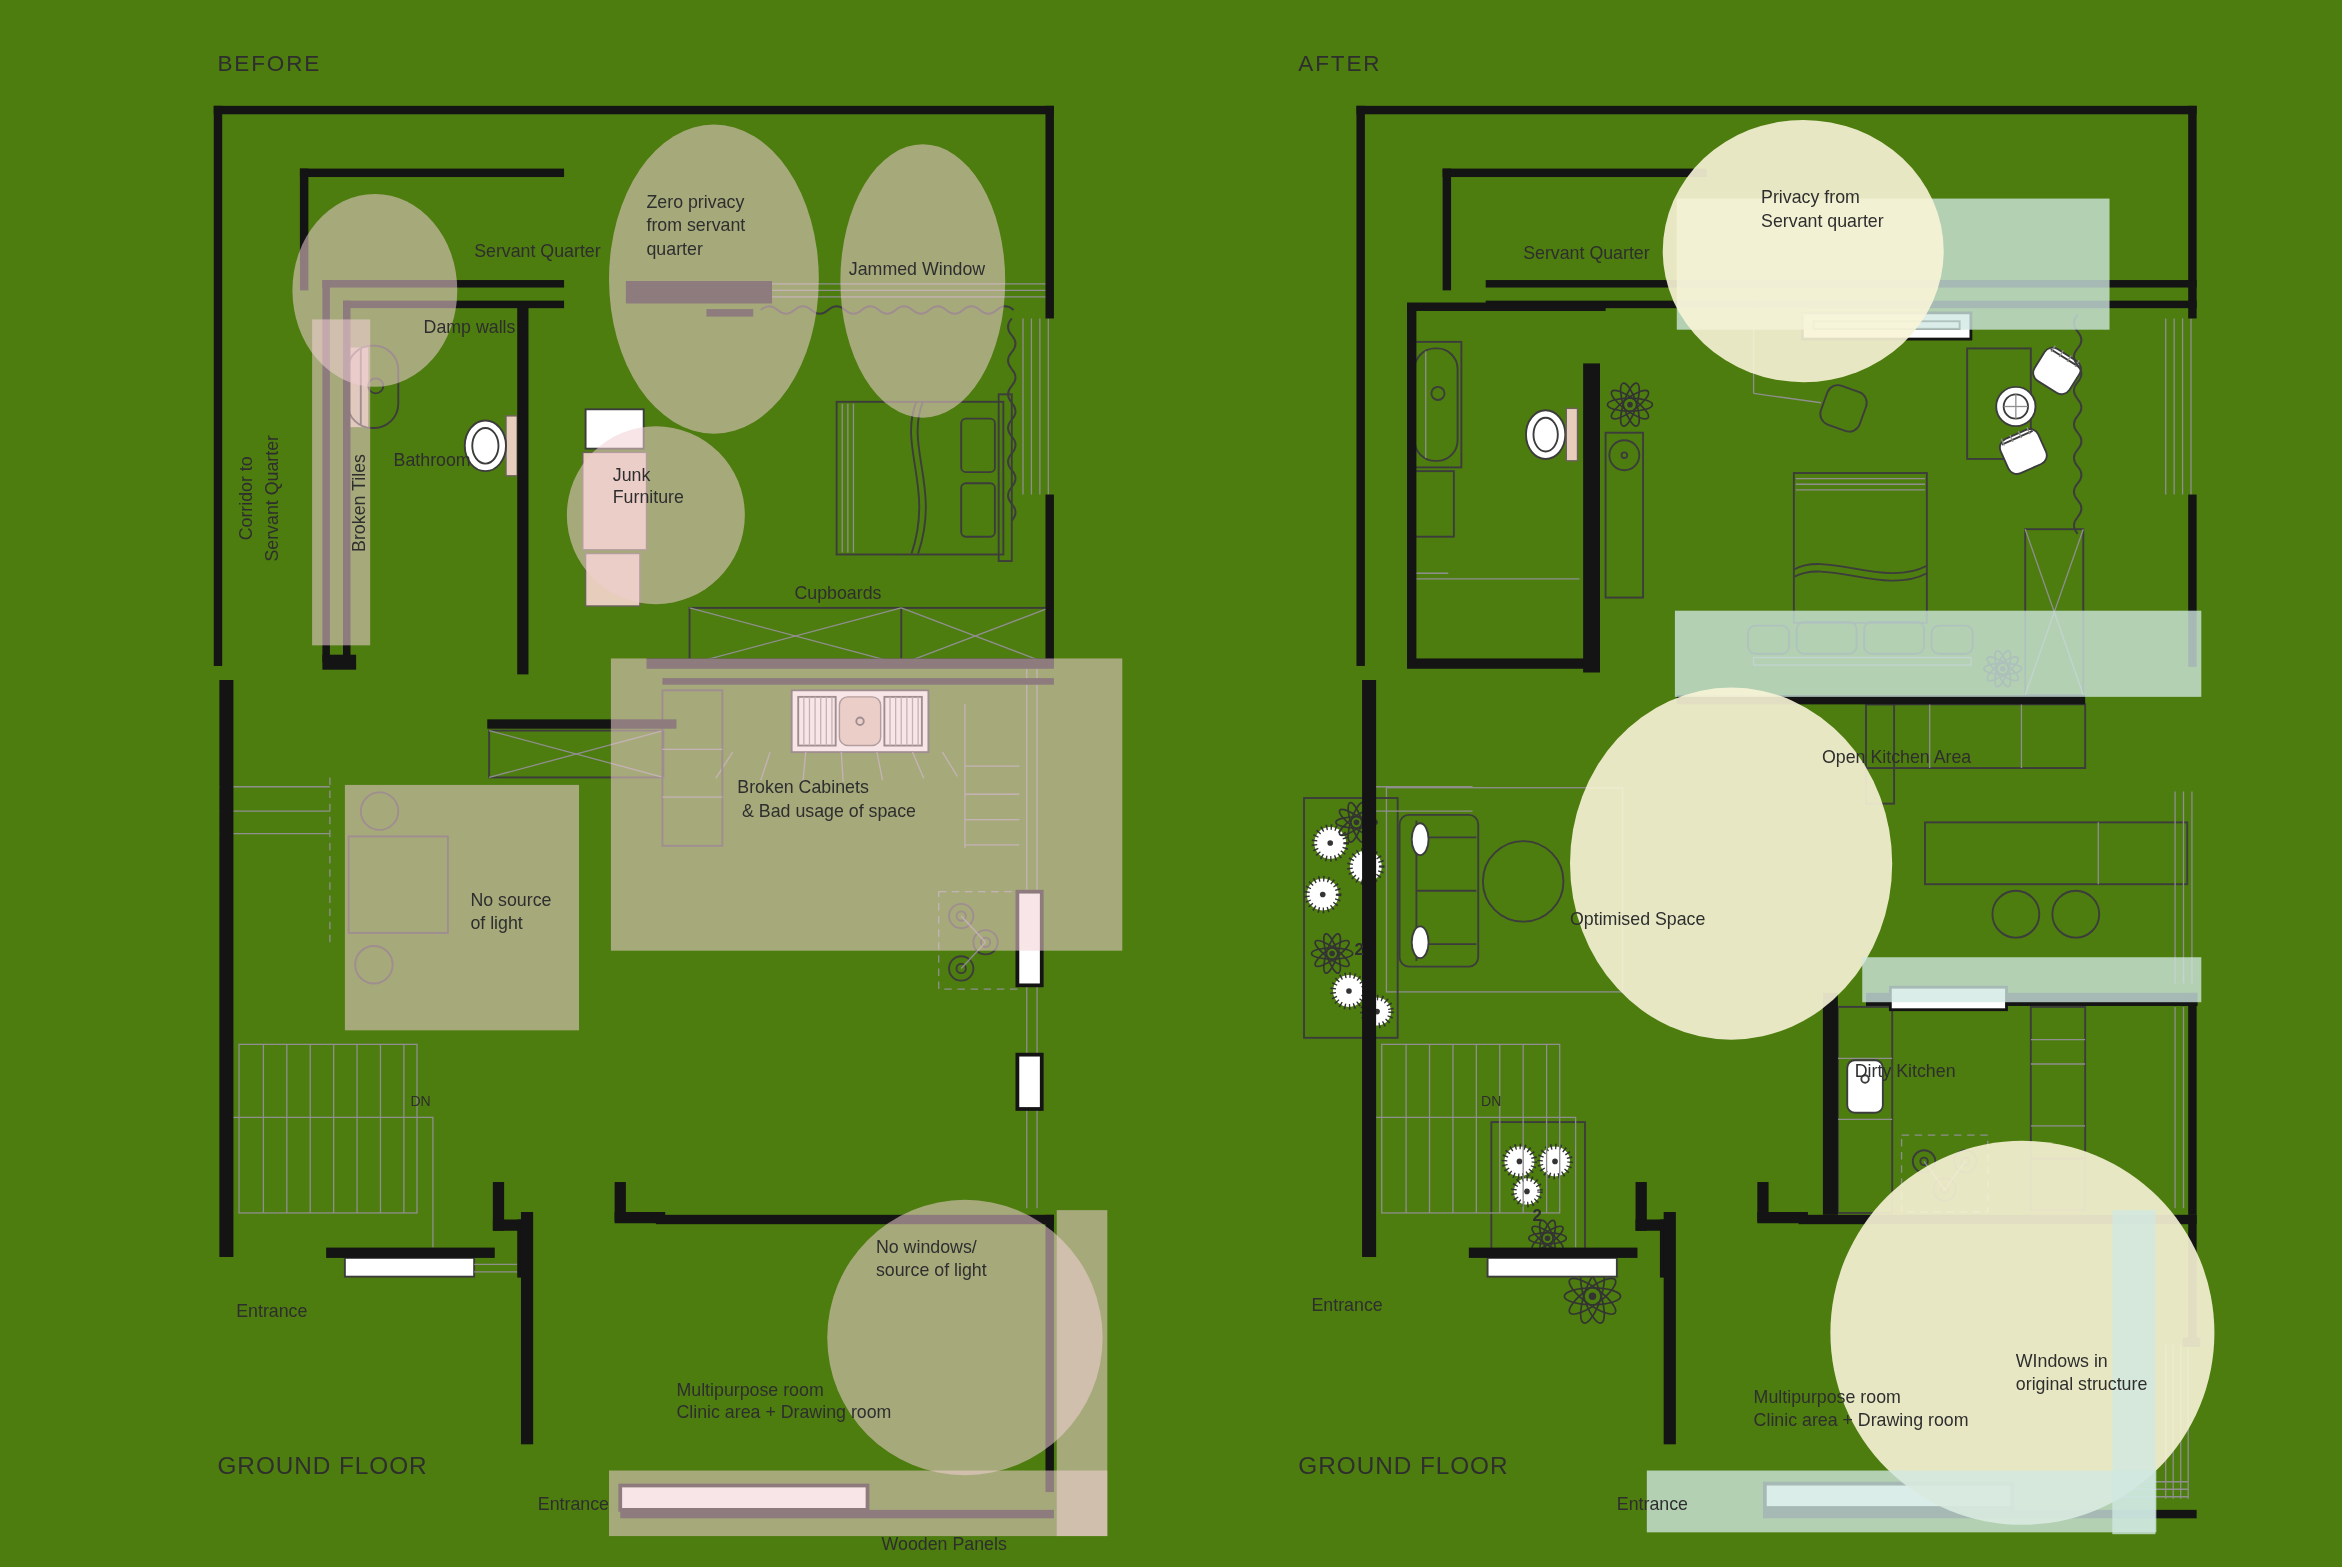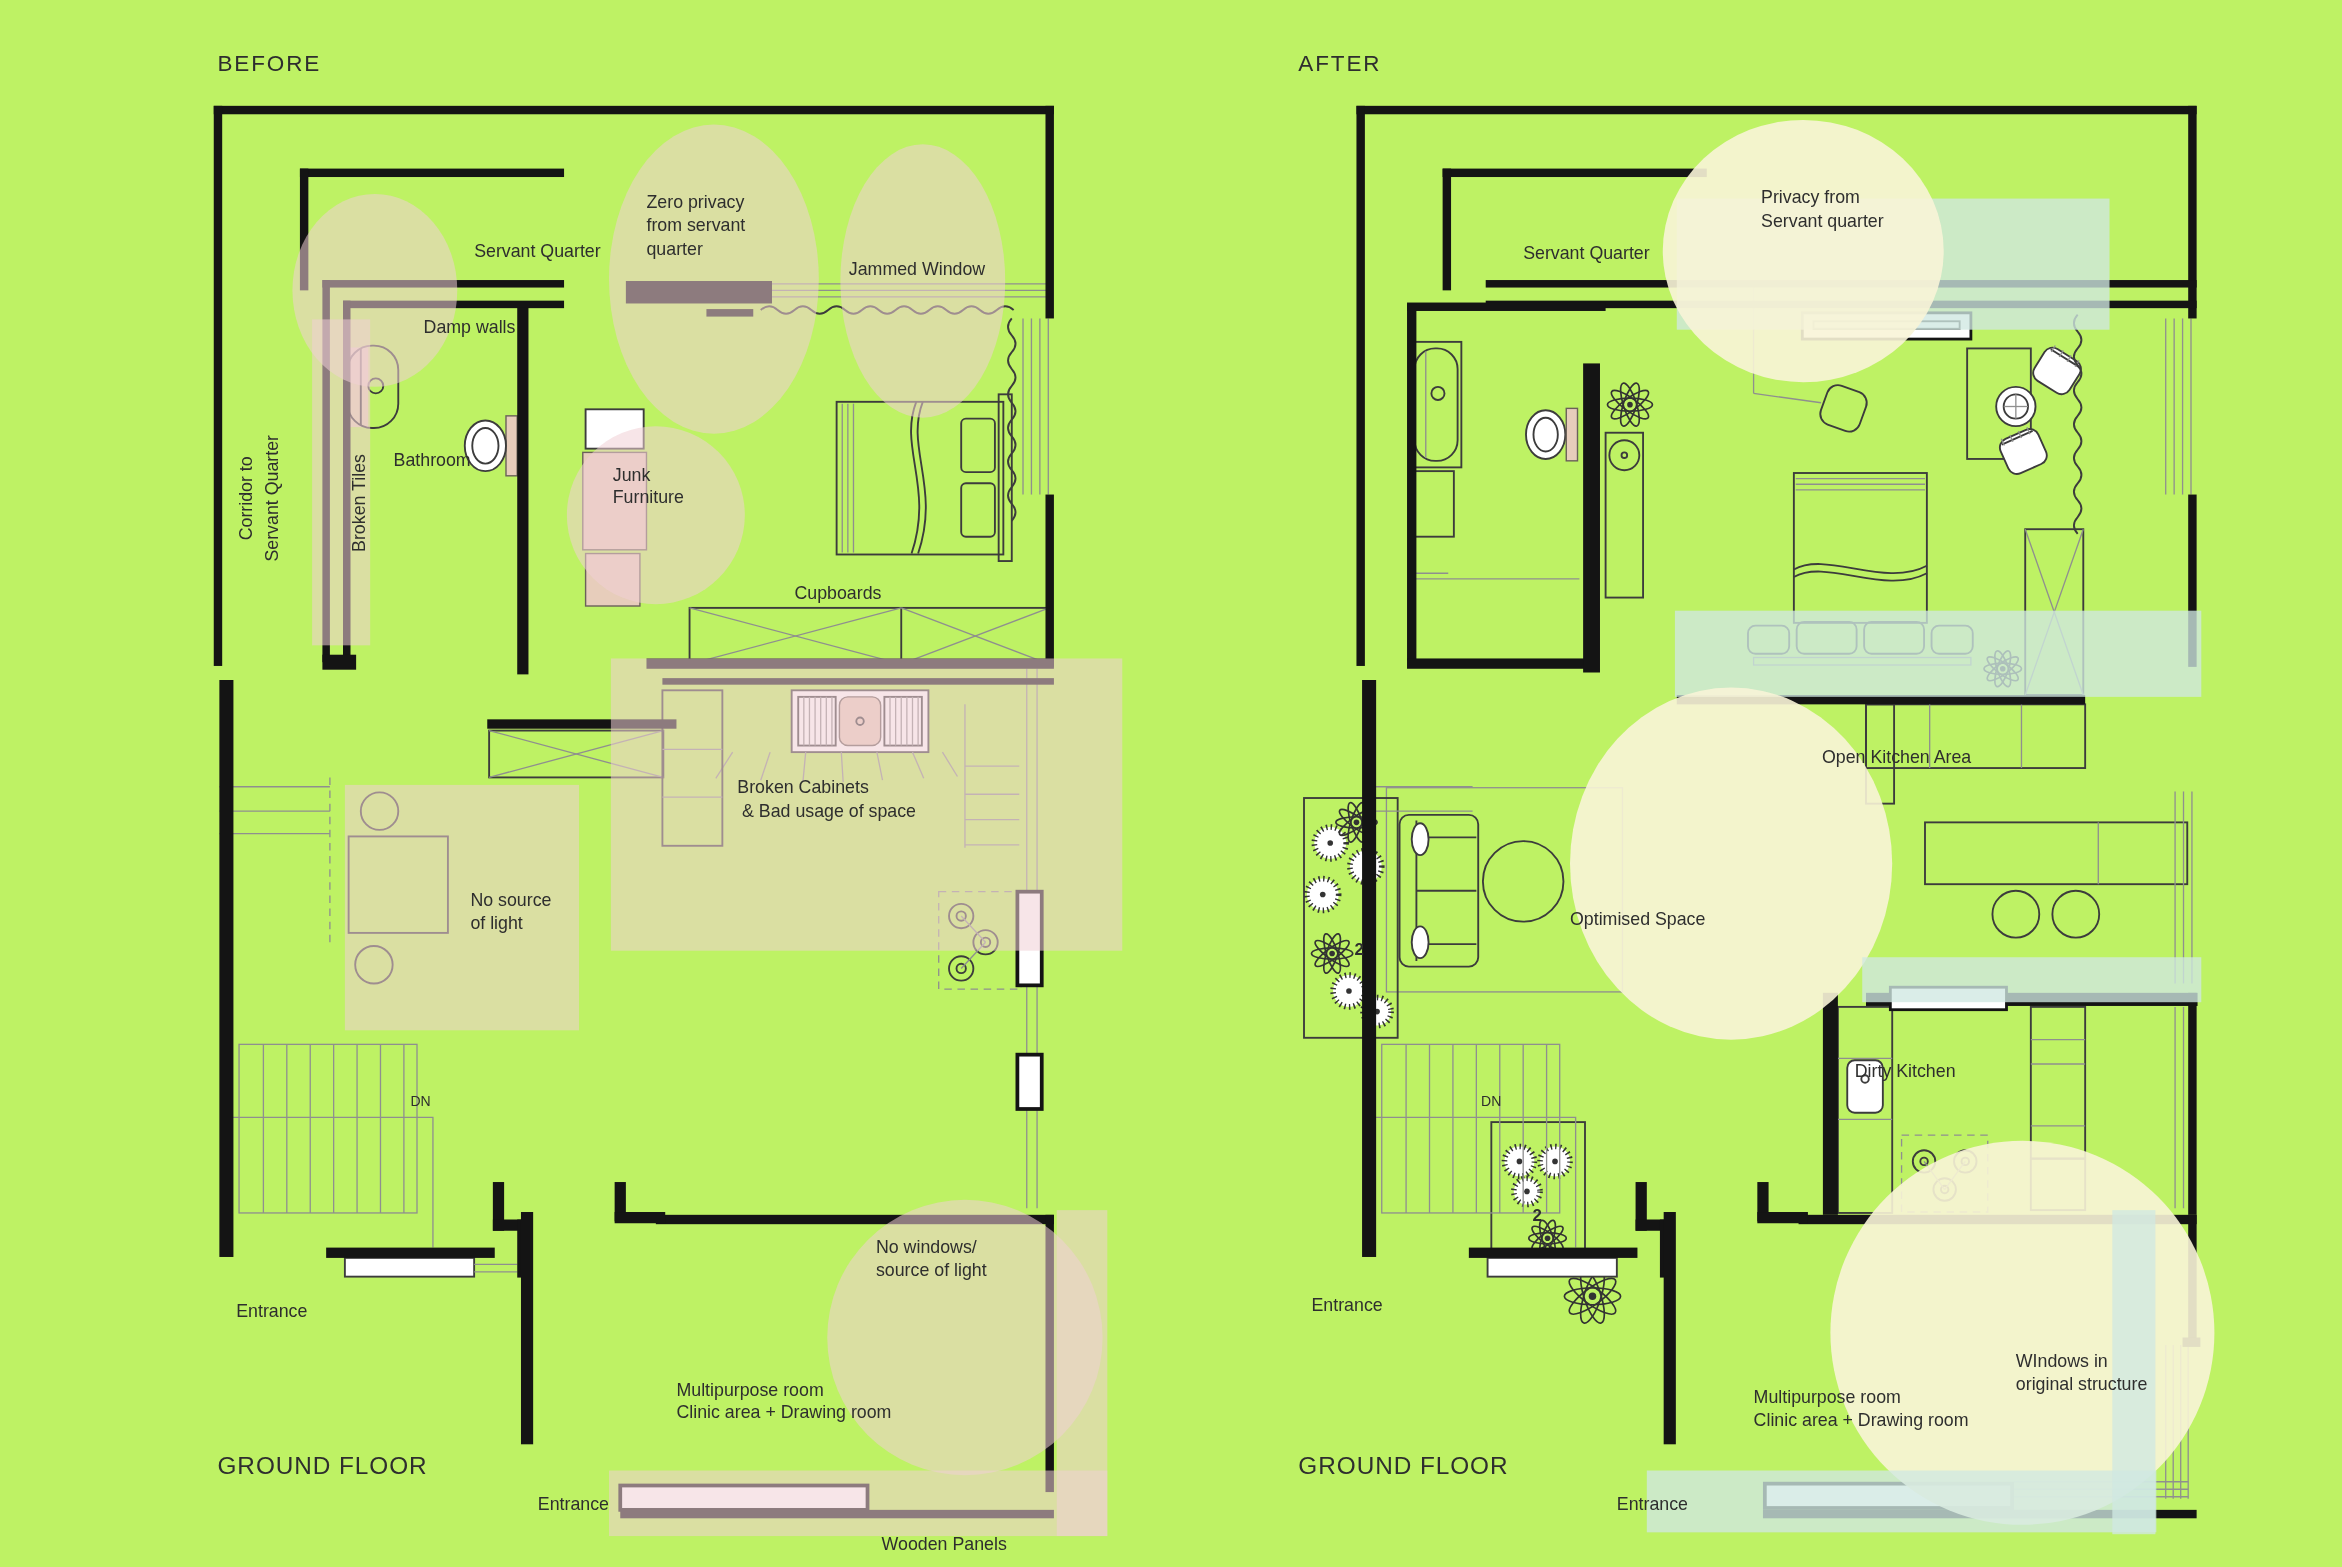--- a/index.html
+++ b/index.html
@@ -1,16 +1,16 @@
 <!DOCTYPE html>
 <html style="font-size:15px"><head>
 <meta charset="utf-8">
 <style>
   html,body{margin:0;padding:0;background:#ffffff;}
-  .page{width:2342px;height:1567px;position:relative;background:#bef264;}
+  .page{width:2342px;height:1567px;position:relative;background:#4d7c0f;}
   svg{display:block;}
   .wall{fill:#141414;}
   .hl-pink{fill:#f1d0d5;opacity:.55;}
   .hl-tan{fill:#e7cdbb;opacity:.85;}
   .hl-yellow{fill:#f8f4d7;opacity:.9;}
   .hl-teal{fill:#cfe8e2;opacity:.78;}
   .ln{stroke:#3c3c3c;stroke-width:2;fill:none;}
   .ln1{stroke:#8f8f8f;stroke-width:1.4;fill:none;}
   .fx{stroke:#3c3c3c;stroke-width:2;fill:#ffffff;}
   .fxn{stroke:#3c3c3c;stroke-width:2;fill:none;}

